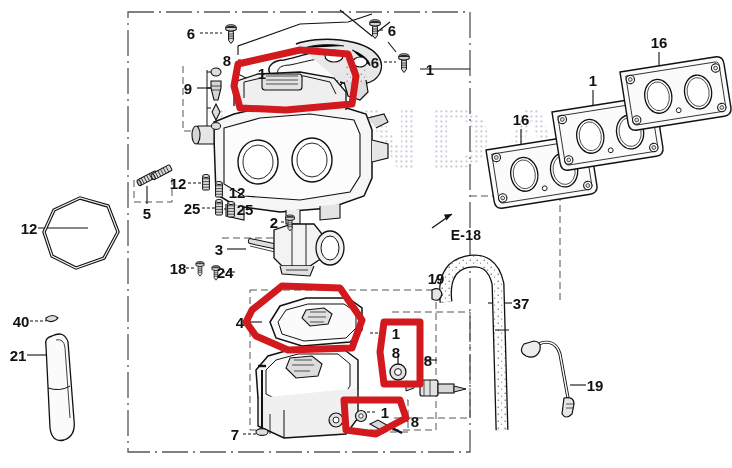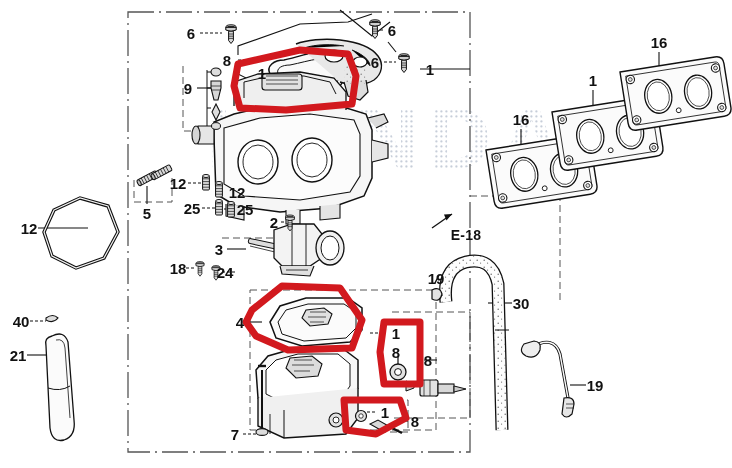--- a/index.html
+++ b/index.html
@@ -350,21 +350,21 @@
 <div class="lbl n" style="left:274px;top:222px">2</div>
 <div class="lbl e18" style="left:466px;top:235px">E-18</div>
 <div class="lbl n" style="left:29px;top:228px">12</div>
 <div class="lbl n" style="left:219px;top:249px">3</div>
 <div class="lbl n" style="left:178px;top:268px">18</div>
 <div class="lbl n" style="left:225px;top:272px">24</div>
 <div class="lbl n" style="left:21px;top:321px">40</div>
 <div class="lbl n" style="left:18px;top:355px">21</div>
 <div class="lbl n" style="left:240px;top:322px">4</div>
 <div class="lbl n" style="left:436px;top:278px">19</div>
-<div class="lbl n" style="left:521px;top:303px">30</div>
+<div class="lbl n" style="left:521px;top:303px">37</div>
 <div class="lbl n" style="left:396px;top:333px">1</div>
 <div class="lbl n" style="left:396px;top:352px">8</div>
 <div class="lbl n" style="left:428px;top:360px">8</div>
 <div class="lbl n" style="left:595px;top:385px">19</div>
 <div class="lbl n" style="left:235px;top:434px">7</div>
 <div class="lbl n" style="left:385px;top:412px">1</div>
 <div class="lbl n" style="left:415px;top:421px">8</div>
 
 </div>
 

